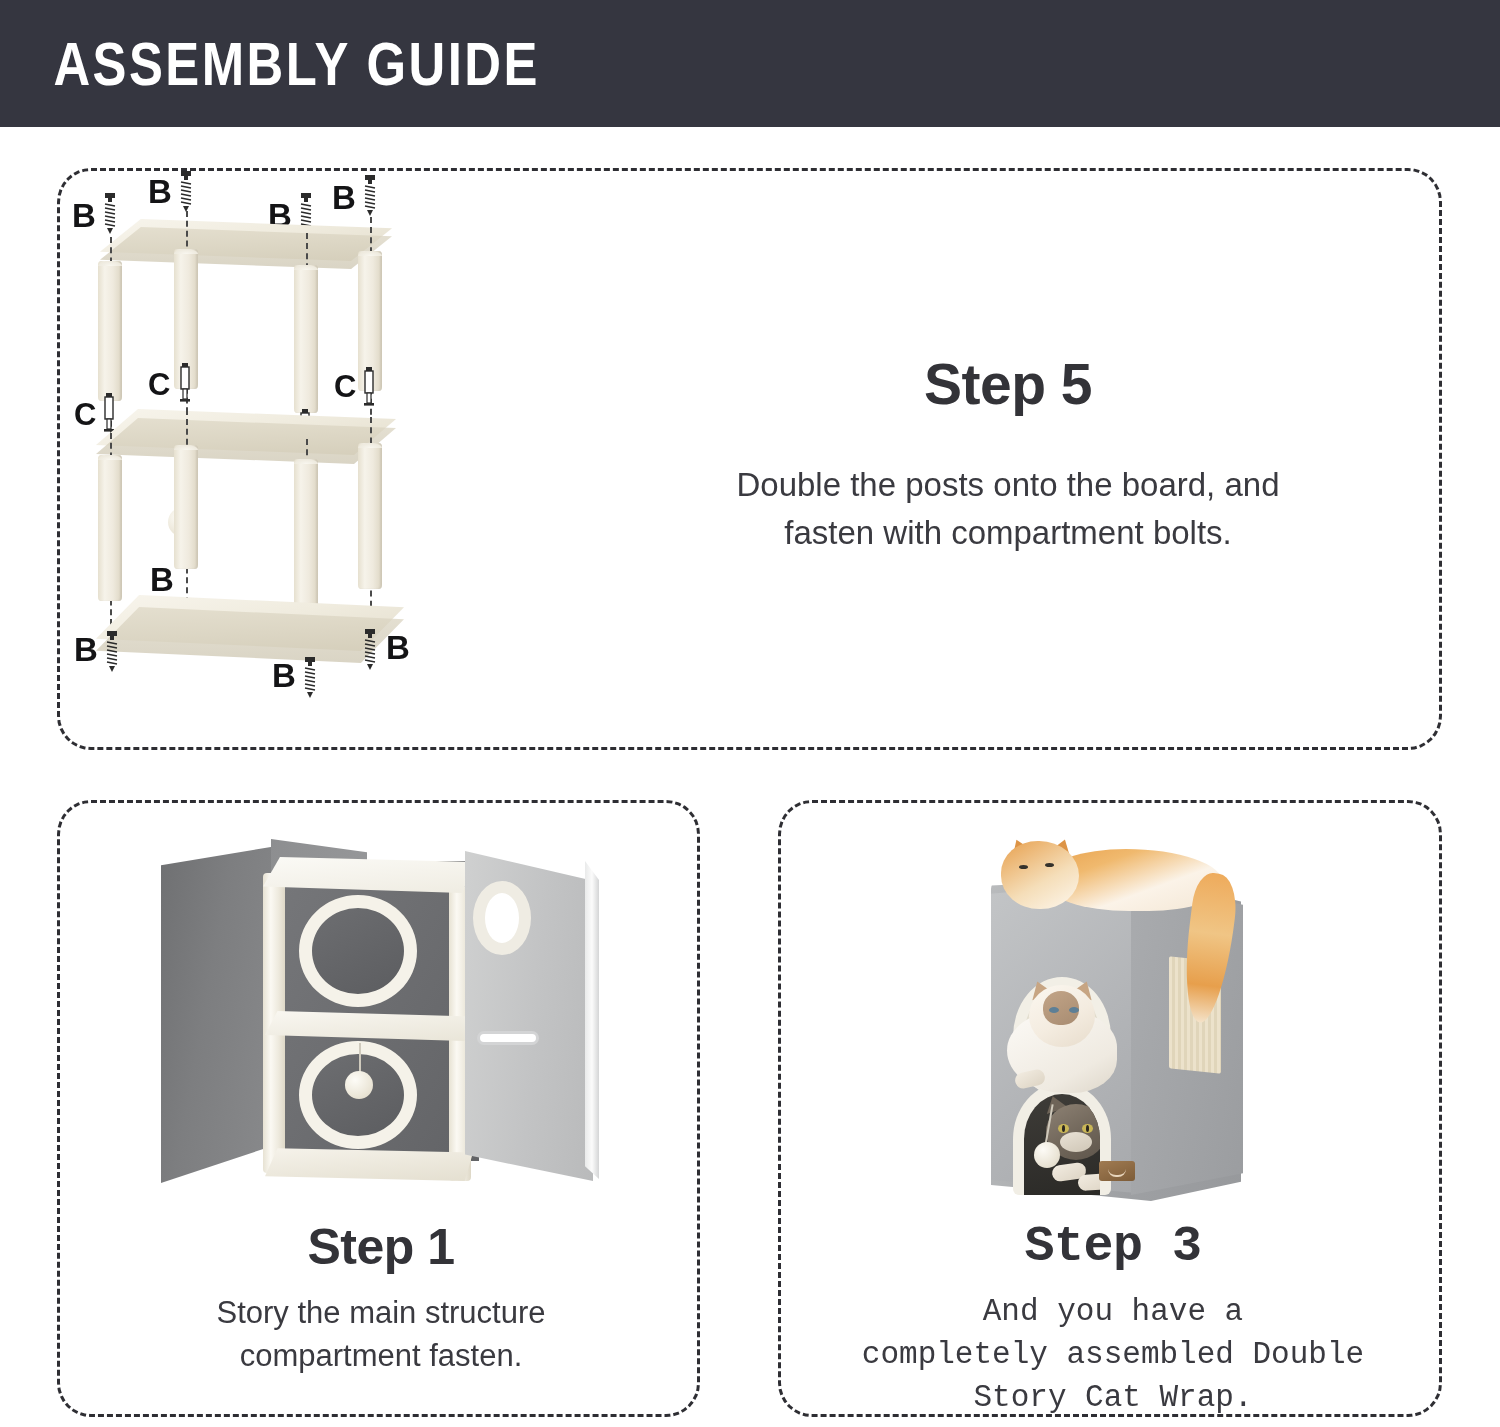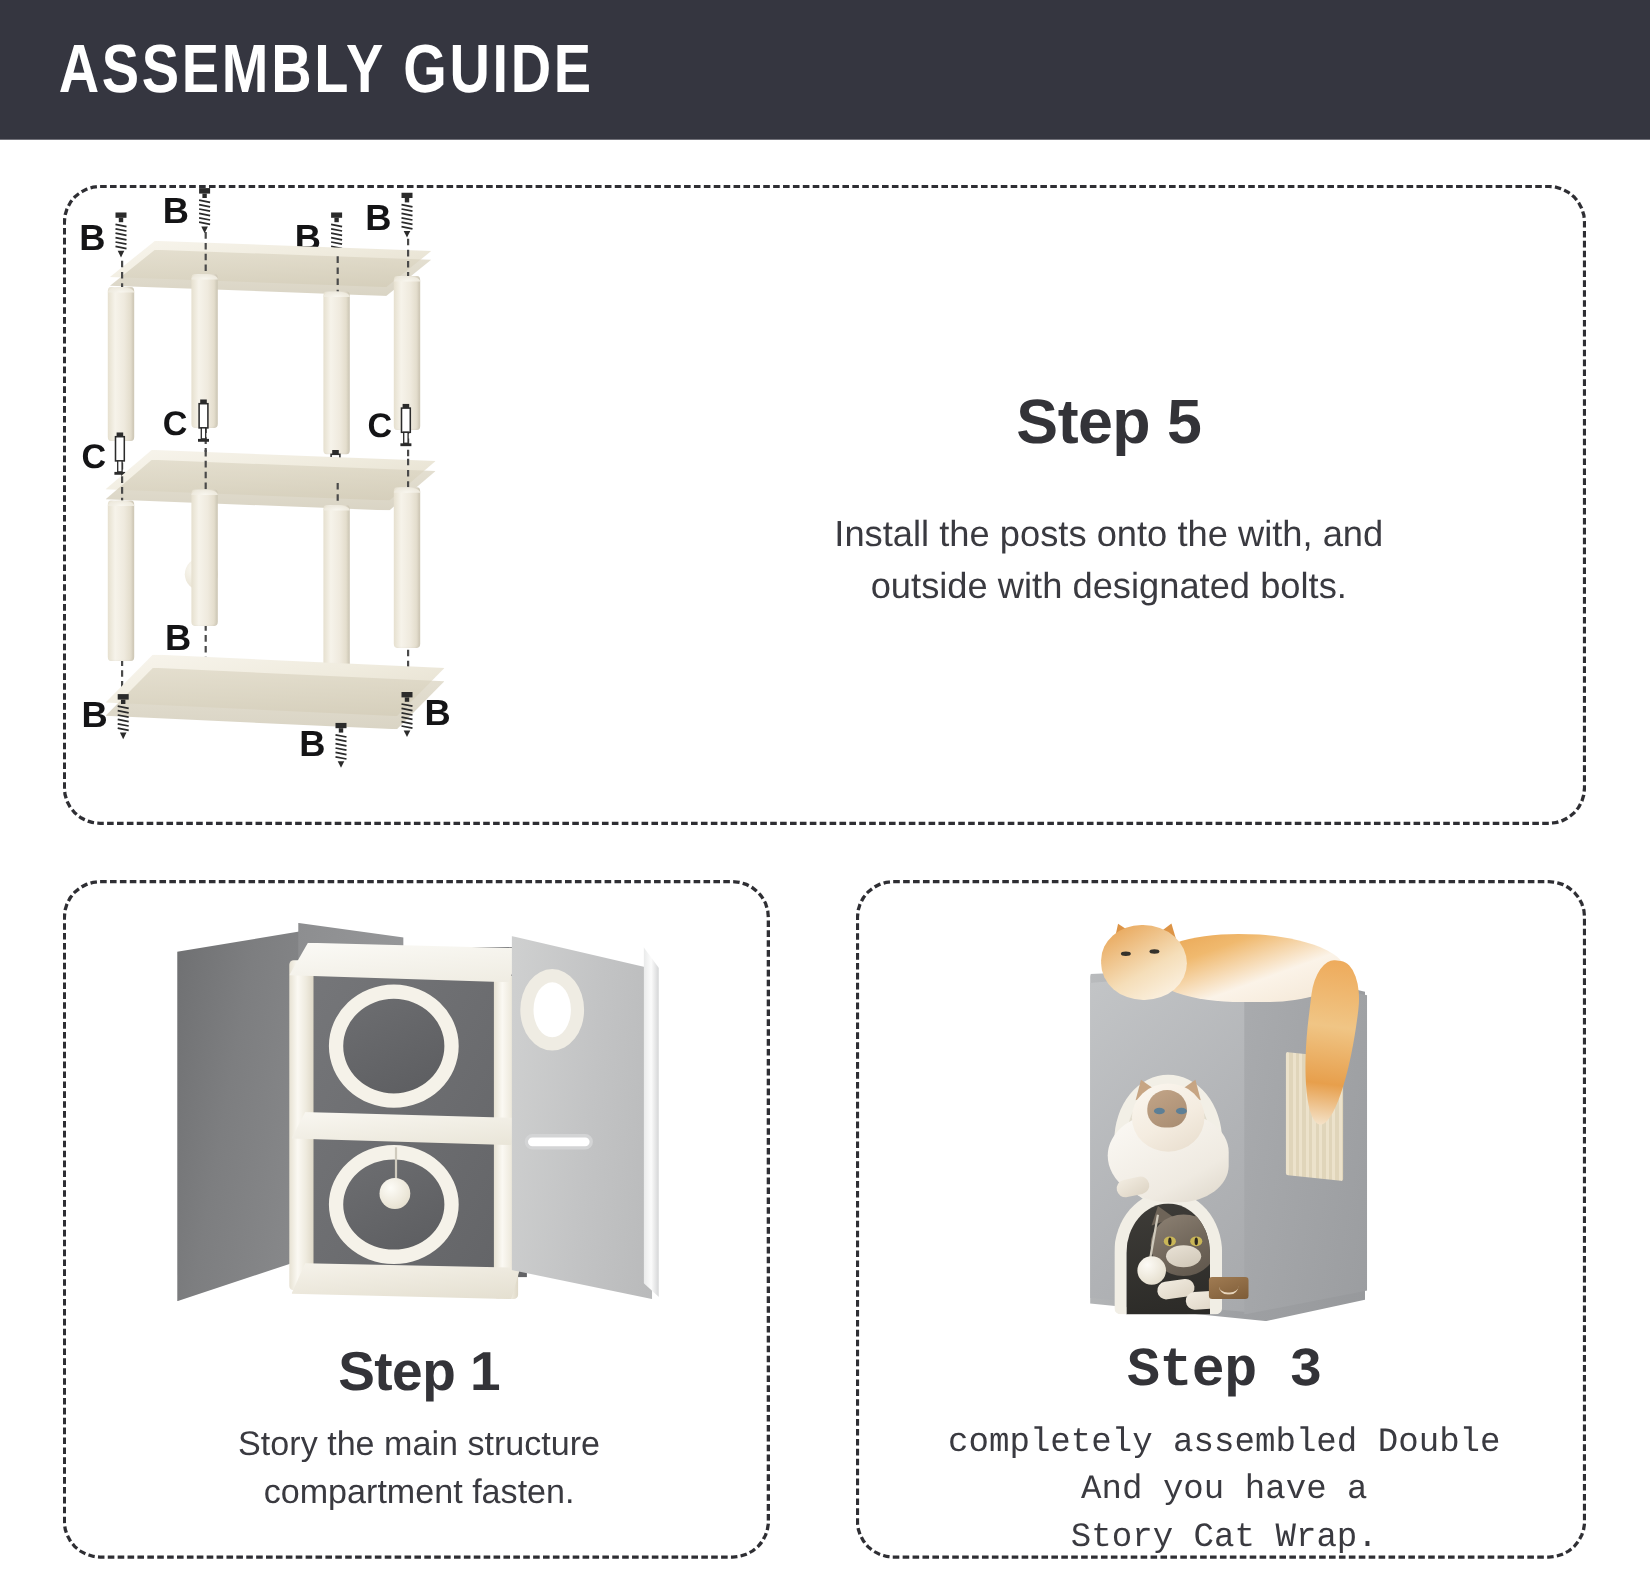--- a/index.html
+++ b/index.html
@@ -440,22 +440,22 @@
           </g>
         <path d="M5 35 L11 35 L8 41 Z" fill="#2b2b2b"></path>
       </svg>
       <div class="lbl lbl-b" style="left:326px; top:460px;">B</div>
 
     </div>
 
     <div id="step1-block" style="position:absolute; left:583px; top:180px; width:730px;">
       <div class="step-title">Step 5</div>
       <div class="step-body">
-        <div>Install the posts onto the with, and</div>
-        <div>outside with designated bolts.</div>
+        <div>Double the posts onto the board, and</div>
+        <div>fasten with compartment bolts.</div>
       </div>
     </div>
   </div>
 
   <div class="panel" id="panel-2">
 
     <div class="art2" style="left:93px; top:32px;">
       <div class="wing-left"></div>
       <div class="wing-left-b"></div>
       <div class="back-panel"></div>
@@ -530,20 +530,20 @@
         <div class="cat-head-o"></div>
         <div class="eye" style="left:20px; top:26px;"></div>
         <div class="eye" style="left:46px; top:24px;"></div>
       </div>
       <div class="tail-o"></div>
     </div>
 
     <div id="step3-block" style="position:absolute; left:12px; top:415px; width:640px;">
       <div class="step-title">Step 3</div>
       <div class="step-body">
+        <div>And you have a</div>
         <div>completely assembled Double</div>
-        <div>And you have a</div>
         <div>Story Cat Wrap.</div>
       </div>
     </div>
   </div>
 
 </div>
 
 </body></html>

